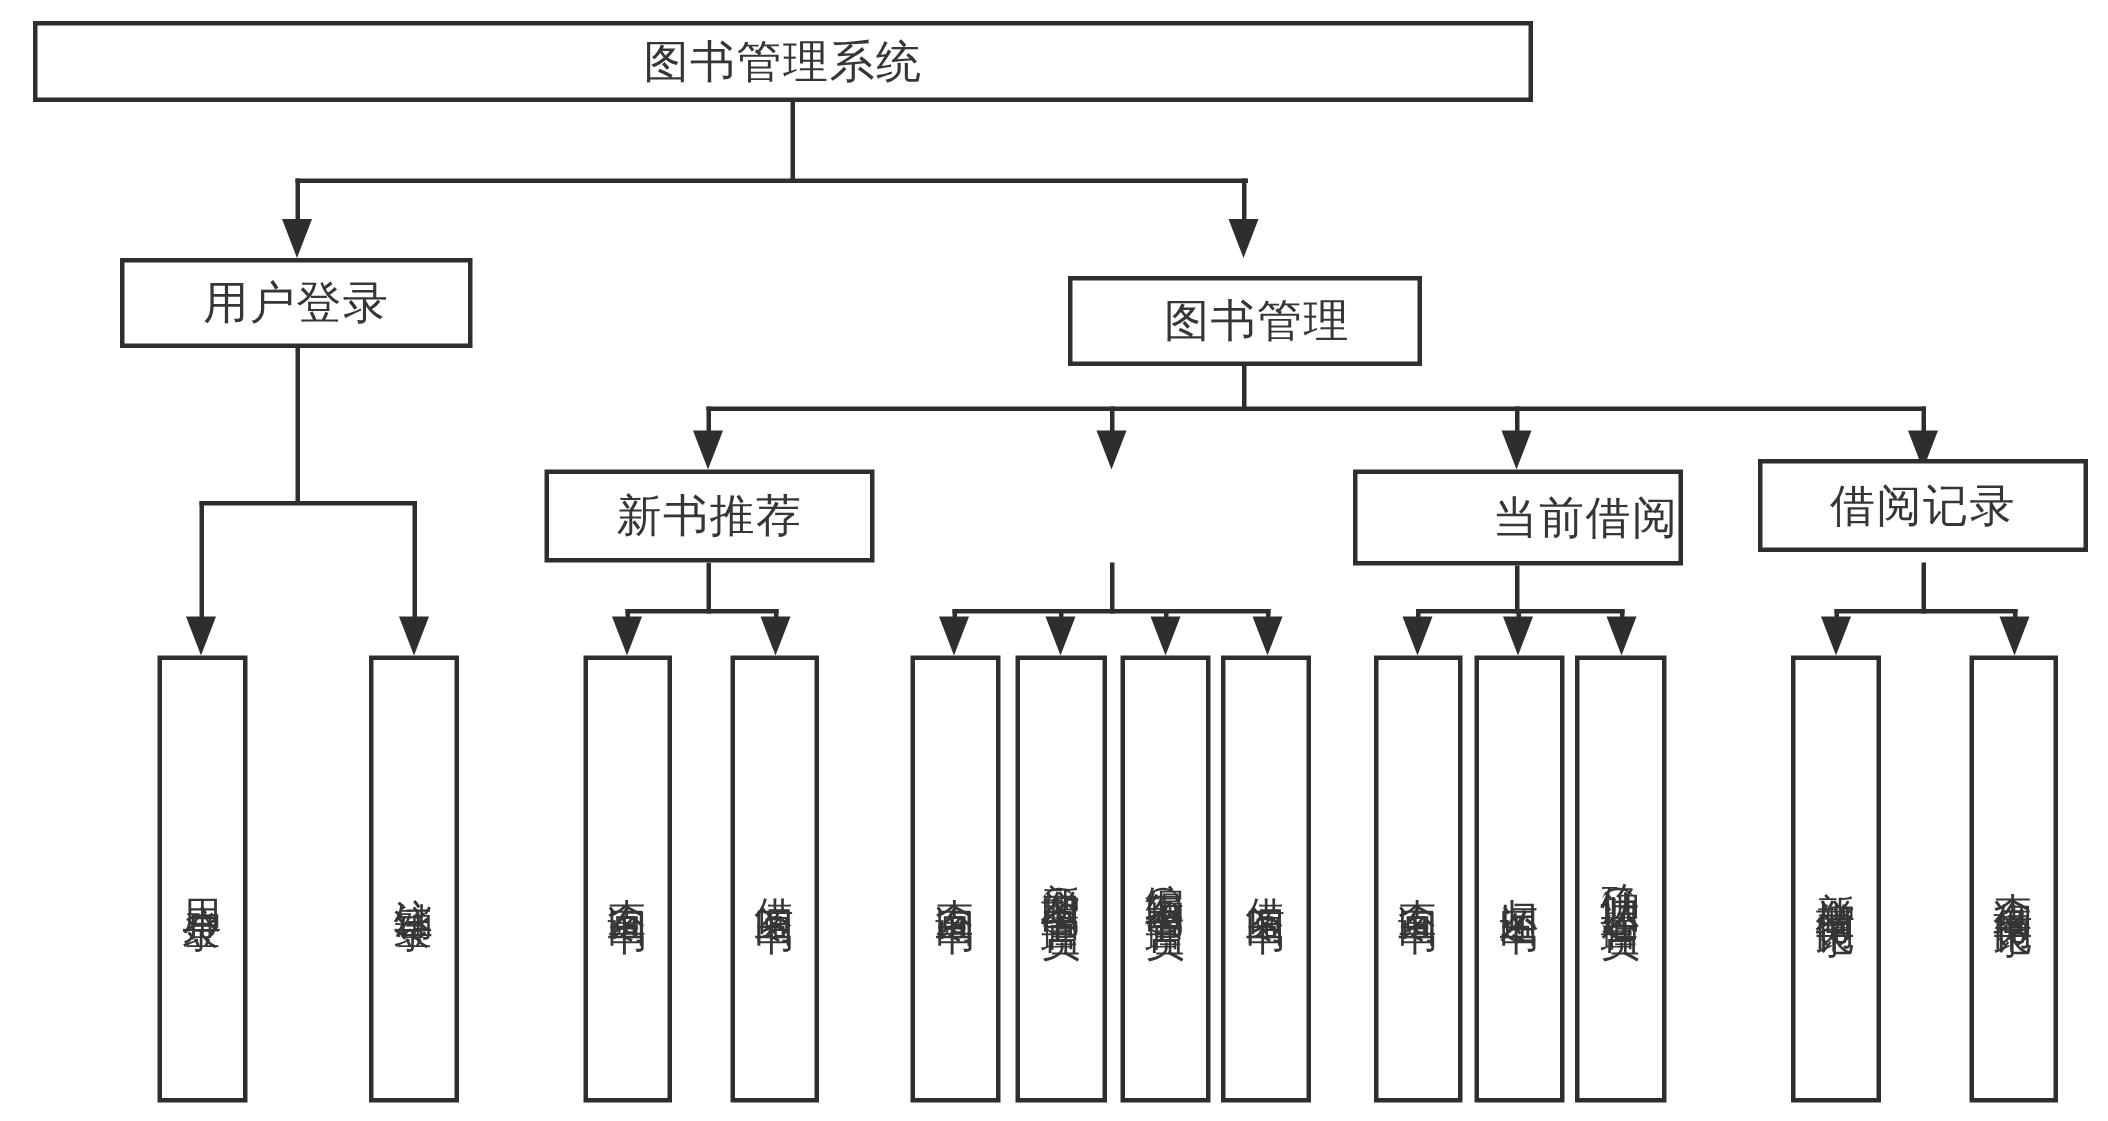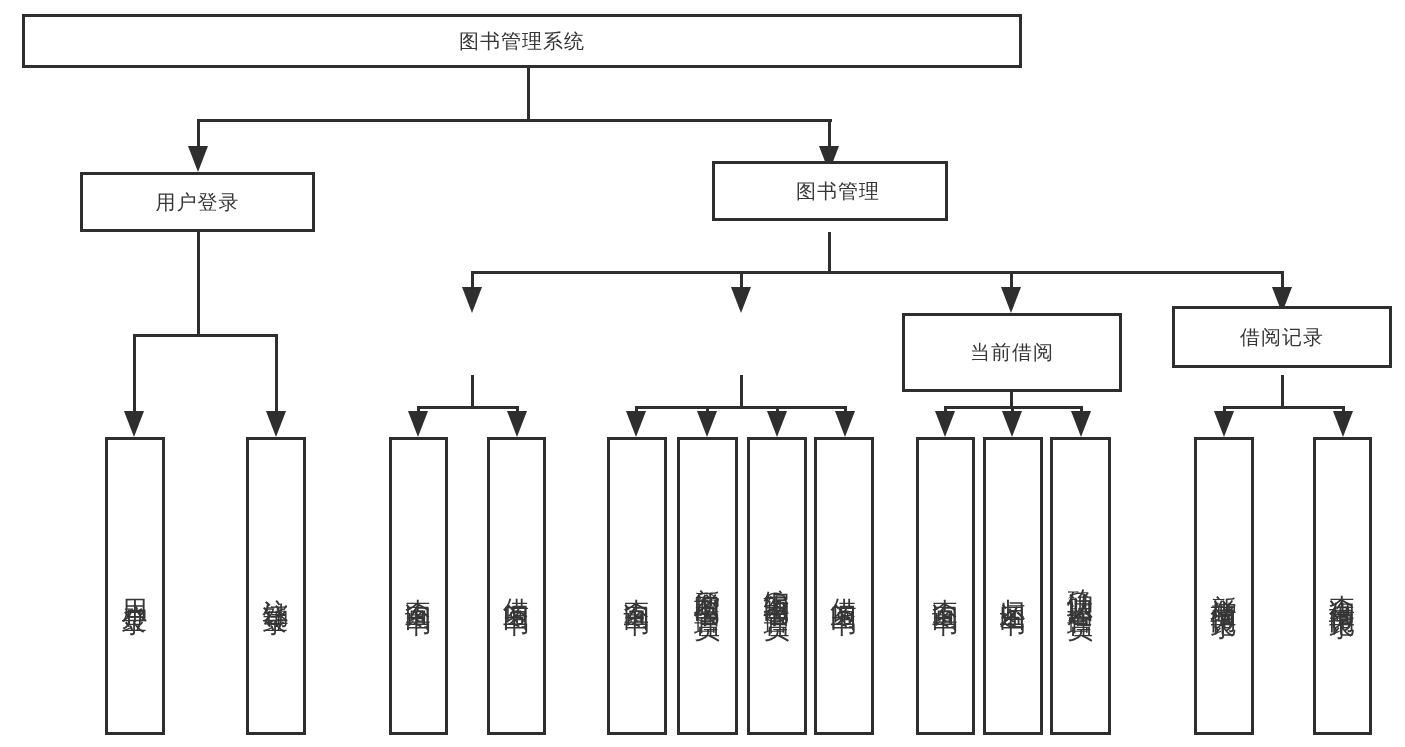--- a/index.html
+++ b/index.html
@@ -14,21 +14,21 @@
   }
   .box {
     position: absolute;
     box-sizing: border-box;
     border: 3px solid #2e2e2e;
     background: #ffffff;
     display: flex;
     align-items: center;
     justify-content: center;
   }
-  .box.h { font-size: 20px; letter-spacing: 1px; }
+  .box.h { font-size: 30px; letter-spacing: 1px; }
   .leaf { top: 437px; height: 298px; }
   .leaf span {
     writing-mode: vertical-rl;
     text-orientation: mixed;
     font-size: 26px;
     line-height: 1;
     letter-spacing: 4px;
     white-space: nowrap;
   }
   .line { position: absolute; background: #2e2e2e; }
@@ -113,25 +113,28 @@
   <div class="line" style="left:1342px; top:406px; width:3px; height:9px;"></div>
   <div class="ah" style="left:1333px; top:411px;"></div>
 
   <div class="box h" style="left:22px; top:14px; width:1000px; height:54px;">
     <span>图书管理系统</span>
   </div>
 
   <div class="box h" style="left:80px; top:172px; width:235px; height:60px;">
     <span>用户登录</span>
   </div>
-  <div class="box h" style="left:712px; top:161px; width:236px; height:60px;padding-left:16px;">
+  <div class="box h" style="left:712px; top:184px; width:236px; height:60px;padding-left:16px;">
     <span>图书管理</span>
   </div>
 
-  <div class="box h" style="left:902px; top:313px; width:220px; height:79px;">
+  <div class="box h" style="left:363px; top:313px; width:220px; height:62px;">
+    <span>新书推荐</span>
+  </div>
+  <div class="box h" style="left:902px; top:313px; width:220px; height:64px;justify-content:flex-end;">
     <span>当前借阅</span>
   </div>
   <div class="box h" style="left:1172px; top:306px; width:220px; height:62px;">
     <span>借阅记录</span>
   </div>
 
   <div class="box leaf" style="left:105px; width:60px;">
     <span>用户登录</span>
   </div>
   <div class="box leaf" style="left:246px; width:60px;">

